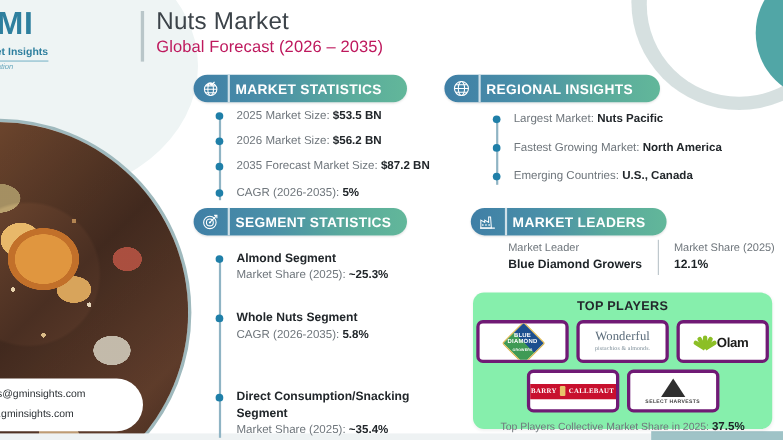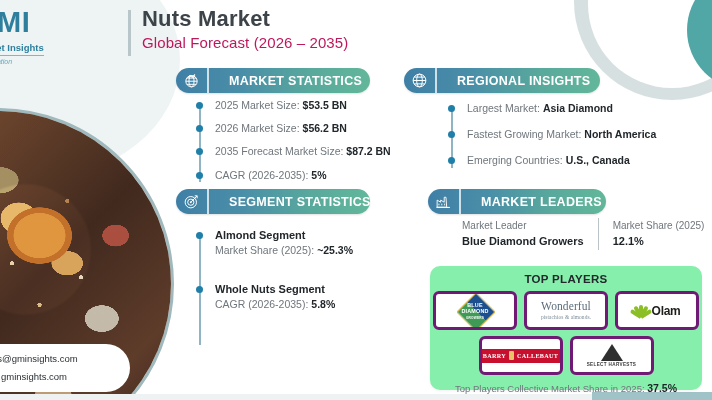--- a/index.html
+++ b/index.html
@@ -92,21 +92,21 @@
   .logo-tag{
     font-size:7px;font-style:italic;color:#6aa8bd;margin-top:2px;
   }
 
   
   .title-block{position:absolute;left:128px;top:6px;z-index:5;}
   .title-bar{
     position:absolute;left:0;top:4px;width:3px;height:46px;background:#b9c6c9;
   }
   .title-main{
-    margin-left:14px;font-size:22px;font-weight:700;color:#3c4349;
+    margin-left:14px;font-size:22px;font-weight:400;color:#3c4349;
     letter-spacing:.2px;line-height:1.15;
   }
   .title-sub{
     margin-left:14px;font-size:15px;font-weight:400;color:#be185d;
     margin-top:3px;letter-spacing:.1px;
   }
 
   
   .pill{
     position:absolute;height:25px;border-radius:13px;
@@ -115,21 +115,21 @@
     box-shadow:0 1px 2px rgba(0,0,0,.12);
     z-index:5;
   }
   .pill-icon{
     width:31px;height:25px;display:flex;align-items:center;justify-content:center;
     border-right:2px solid #cfe0e8;flex:0 0 auto;
   }
   .pill-icon svg{display:block;}
   .pill-label{
     color:#ffffff;font-size:12.5px;font-weight:600;letter-spacing:.3px;
-    padding-left:20px;white-space:nowrap;
+    padding-left:5px;white-space:nowrap;
   }
 
   
   .stats{position:absolute;z-index:5;}
   .stats .rail{
     position:absolute;left:0;top:7px;bottom:9px;width:1.5px;background:#8fb4c4;
   }
   .stat-row{position:relative;padding-left:16px;margin-bottom:8px;}
   .stat-row .dot{
     position:absolute;left:-3.5px;top:4px;width:7px;height:7px;
@@ -292,21 +292,21 @@
       </svg>
     </div>
     <div class="pill-label">REGIONAL INSIGHTS</div>
   </div>
 
   <div class="stats" style="left:451px;top:101px;">
     <div class="rail"></div>
     <div class="stat-row" style="margin-bottom:11px;">
       <span class="dot"></span>
       <div class="stat-line">
-        <span>Largest Market: </span><b>Asia Diamond</b>
+        <span>Largest Market: </span><b>Nuts Pacific</b>
       </div>
     </div>
     <div class="stat-row" style="margin-bottom:11px;">
       <span class="dot"></span>
       <div class="stat-line">
         <span>Fastest Growing Market: </span><b>North America</b>
       </div>
     </div>
     <div class="stat-row">
       <span class="dot"></span>
@@ -336,20 +336,27 @@
       <div class="stat-title">Almond Segment</div>
       <div class="stat-line">
         <span>Market Share (2025): </span><b>~25.3%</b>
       </div>
     </div>
     <div class="stat-row" style="margin-bottom:42px;">
       <span class="dot"></span>
       <div class="stat-title">Whole Nuts Segment</div>
       <div class="stat-line">
         <span>CAGR (2026-2035): </span><b>5.8%</b>
+      </div>
+    </div>
+    <div class="stat-row">
+      <span class="dot"></span>
+      <div class="stat-title wrap">Direct Consumption/Snacking Segment</div>
+      <div class="stat-line">
+        <span>Market Share (2025): </span><b>~35.4%</b>
       </div>
     </div>
   </div>
 
   <div class="pill" style="left:428px;top:189px;width:178px;">
     <div class="pill-icon">
       <svg width="17" height="17" viewBox="0 0 24 24" fill="none" stroke="#ffffff" stroke-width="1.3">
         <path d="M3 20V10l5 3V10l5 3V6h2.5l1 14z"></path>
         <line x1="2" y1="20.4" x2="21" y2="20.4" stroke-width="1.6"></line>
         <line x1="5.6" y1="15" x2="5.6" y2="17.5"></line>

